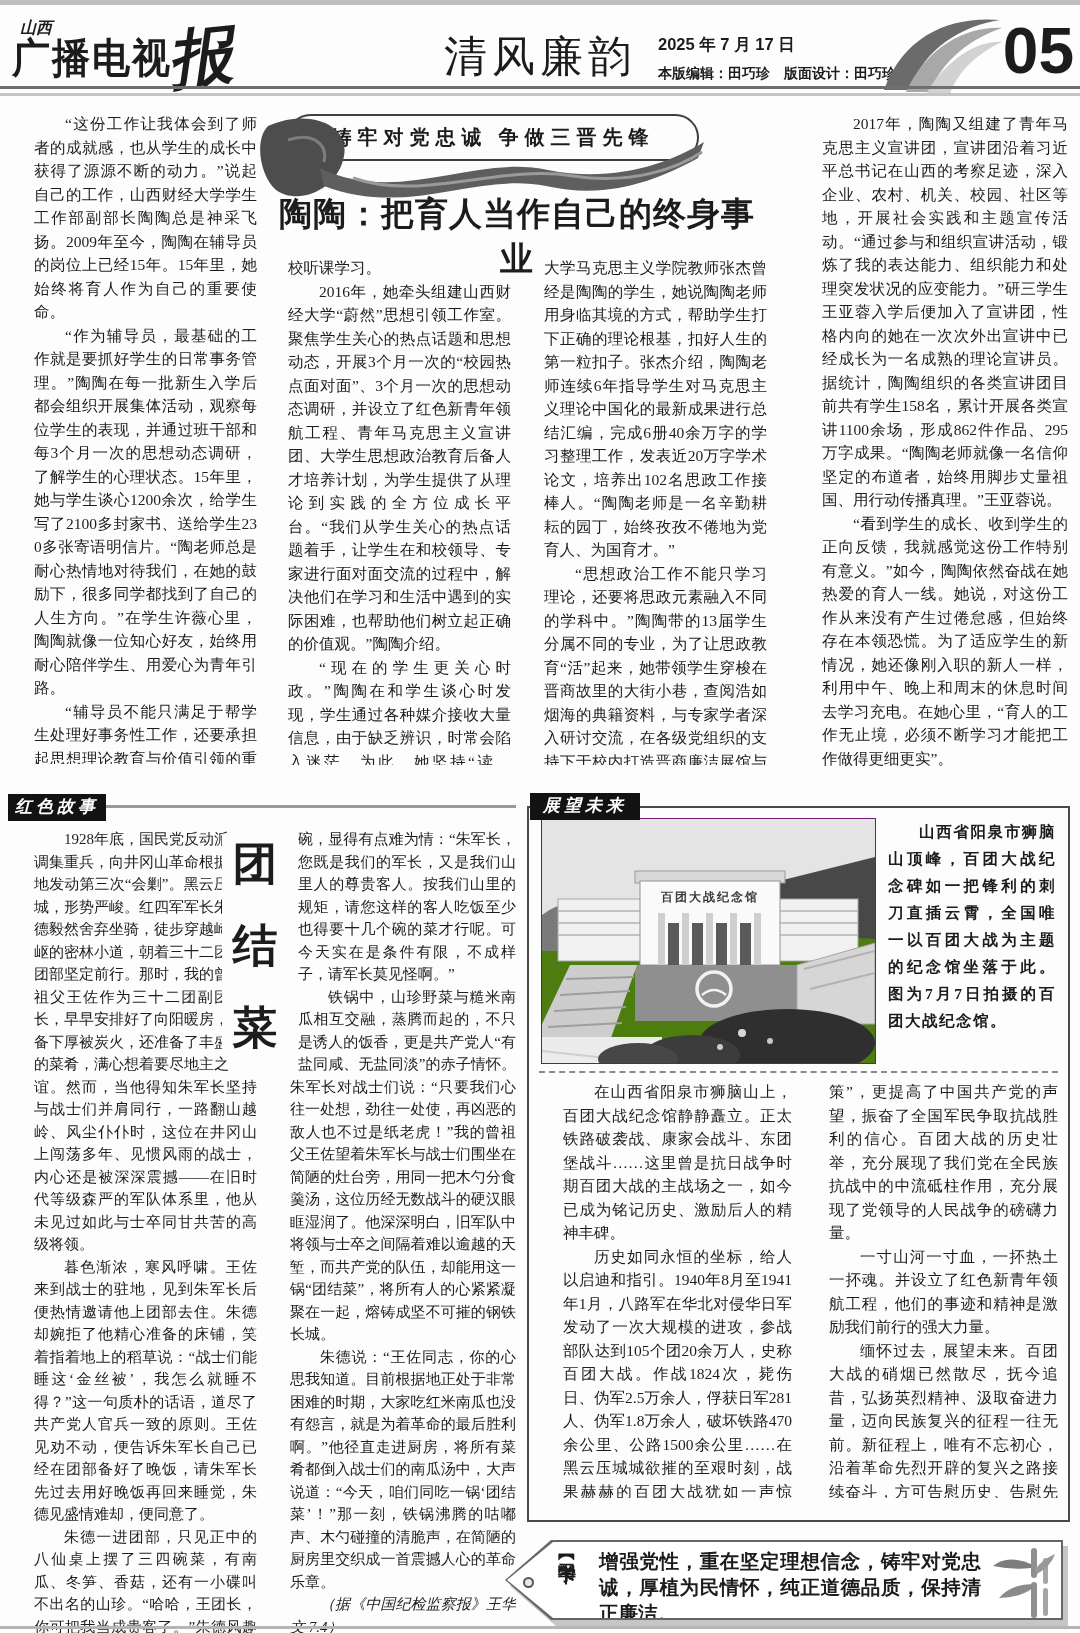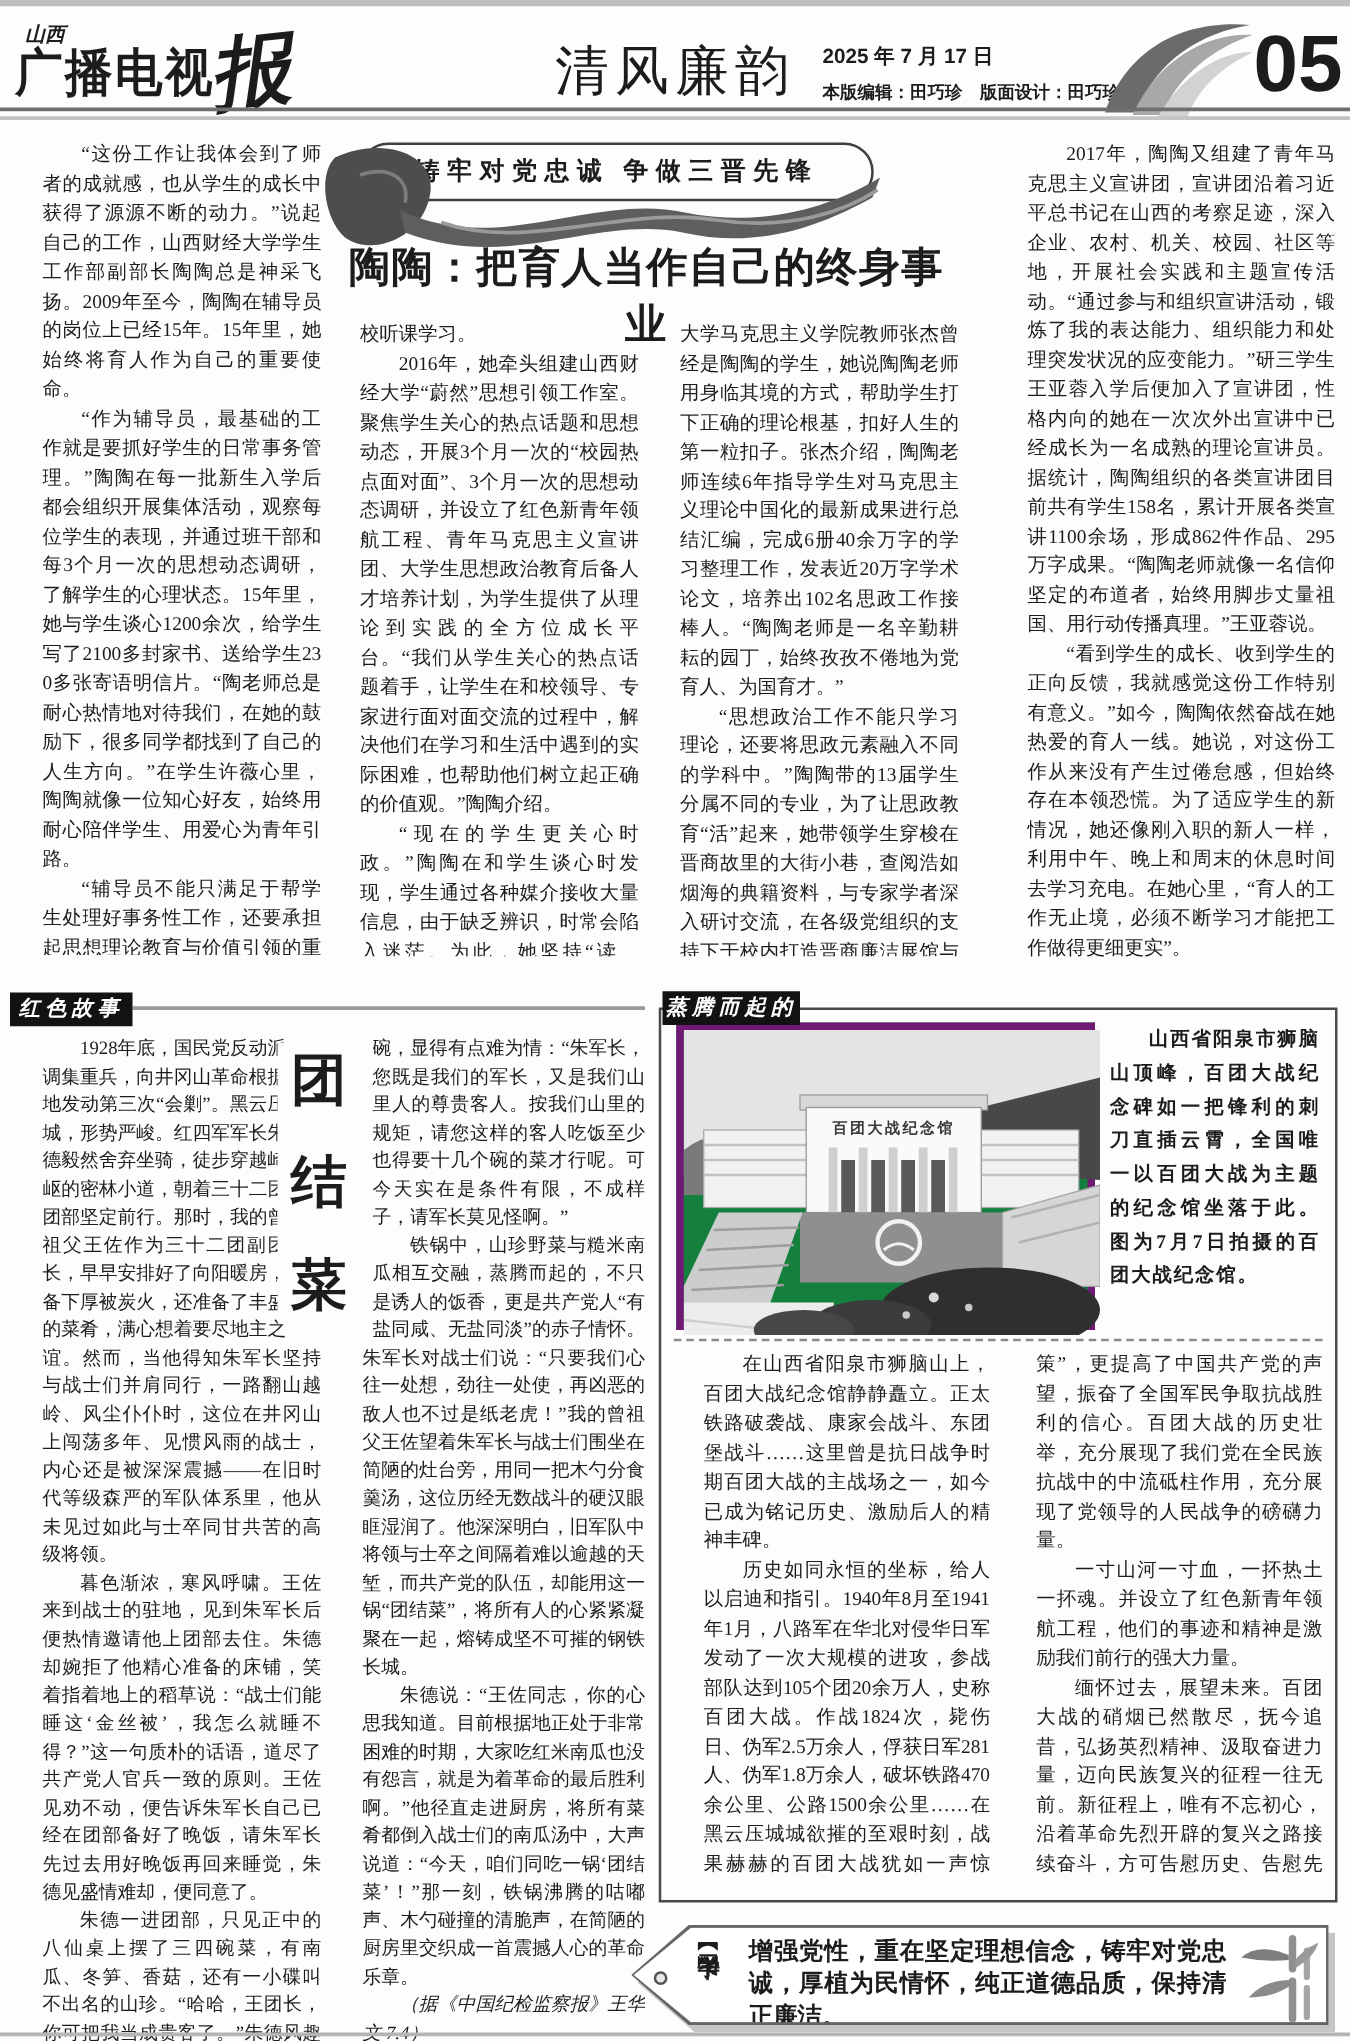--- a/index.html
+++ b/index.html
@@ -63,21 +63,21 @@
   .vert-title { left:222px; top:834px; width:66px; height:224px; background:#fdfdfd;
                 display:flex; flex-direction:column; justify-content:space-between;
                 align-items:center; font-size:45px; font-weight:900; z-index:2; }
 
   
   .pic-box { left:527px; top:806px; width:543px; height:716px; border:2px solid #4a4a4a;
              overflow:hidden; }
   .pic-title { margin-top:12px; text-align:center; font-size:31px; font-weight:900;
                font-family:"Liberation Sans",sans-serif; letter-spacing:1px; }
   .ph-row { display:flex; padding:10px 12px 0 12px; }
-  .photo { width:335px; height:246px; border:6px solid #701a75; flex:0 0 auto; background:#15803d; }
+  .photo { width:335px; height:246px; border:1px solid #701a75; flex:0 0 auto; background:#4d7c0f; }
   .caption { flex:1; padding-left:12px; font-weight:bold; font-size:15.5px;
              line-height:27px; letter-spacing:1.5px; text-align:justify; text-indent:2em;
              word-break:break-all; }
   .dashes { margin:7px 10px 5px 10px; border-top:2px dashed #8a8a8a; }
   .pic-cols { display:flex; gap:13px; padding:2px 10px 0 10px; }
   .pic-cols .pcol { flex:1; overflow:hidden; height:418px; }
 
   
   .card-wrap { left:505px; top:1540px; width:565px; height:86px; }
   .card-shadow,.card-border,.card-inner { position:absolute;
@@ -168,21 +168,21 @@
       <p class="para attr-left">（据《中国纪检监察报》王华文 7.4）</p>
     </div>
   <div class="abs vert-title">
     <span>团</span>
     <span>结</span>
     <span>菜</span>
   </div>
 </section>
 
 <section>
-  <div class="abs sec-label pic-label">蒸腾而起的</div>
+  <div class="abs sec-label pic-label">展望未来</div>
   <div class="abs pic-box">
     <div class="ph-row">
       <div class="photo">
         <svg width="333" height="244" viewBox="0 0 333 244">
           <rect x="0" y="0" width="333" height="115" fill="#e4e4e4"></rect>
           <path d="M205,70 L333,38 L333,120 L205,112 Z" fill="#484848"></path>
           <path d="M0,96 Q 28,74 58,96 L58,132 L0,132 Z" fill="#7a7a7a"></path>
           <rect x="16" y="80" width="300" height="62" fill="#f1f1f1" stroke="#a8a8a8"></rect>
           <line x1="16" y1="92" x2="316" y2="92" stroke="#c2c2c2" stroke-width="2"></line>
           <line x1="16" y1="104" x2="316" y2="104" stroke="#c2c2c2" stroke-width="2"></line>

